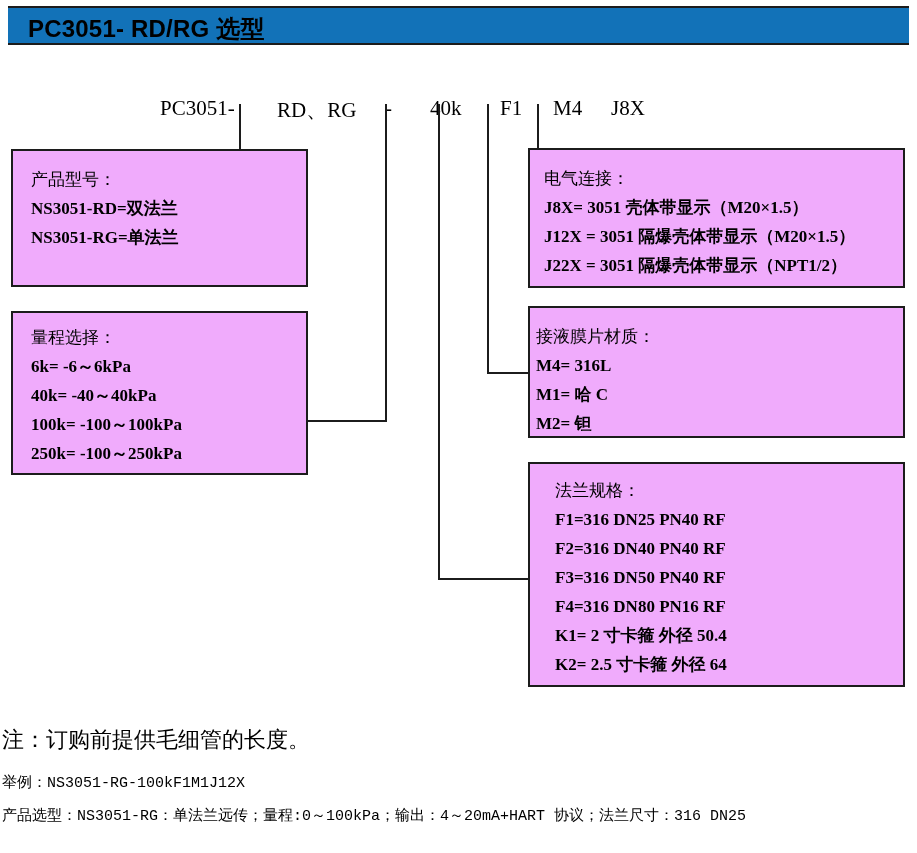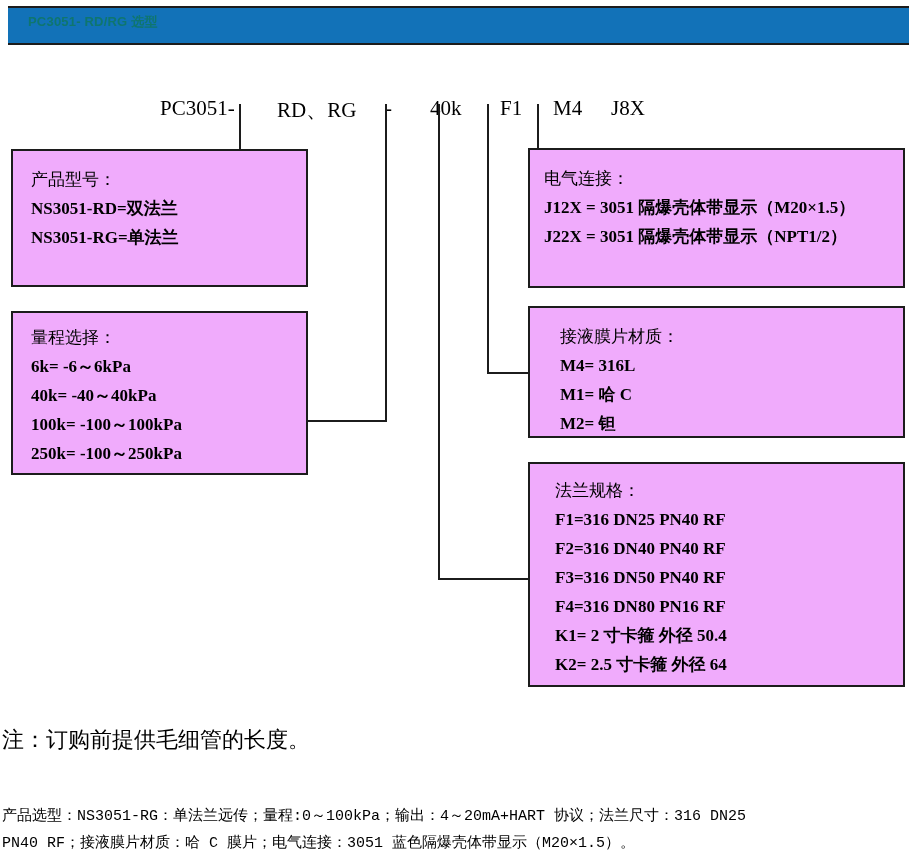--- a/index.html
+++ b/index.html
@@ -17,21 +17,21 @@
   .hdr-rule{position:absolute;left:8px;width:901px;height:2px;background:#1c1c1c;}
   .hdr-rule.top{top:6px;}
   .hdr-rule.bot{top:43px;}
   .hdr-bar{
     position:absolute;left:8px;top:8px;width:901px;height:35px;
     background:#1272b8;
   }
   .hdr-title{
     position:absolute;left:28px;top:13px;
     font-family:"Liberation Sans","DejaVu Sans",sans-serif;
-    font-weight:bold;font-size:13px;color:#0f766e;
+    font-weight:bold;font-size:24px;color:#000000;
     letter-spacing:.2px;white-space:nowrap;
   }
 
   
   .code-row{
     position:absolute;top:68px;left:0;width:917px;height:28px;
     font-family:"Liberation Serif","DejaVu Serif",serif;
     font-size:21px;white-space:nowrap;
   }
   .code-seg{position:absolute;top:0;margin-top:28px;}
@@ -113,27 +113,28 @@
       <div class="ln">6k= -6～6kPa</div>
       <div class="ln">40k= -40～40kPa</div>
       <div class="ln">100k= -100～100kPa</div>
       <div class="ln">250k= -100～250kPa</div>
     </div>
   </div>
 
   <div class="box" style="left:528px;top:148px;width:377px;height:140px;">
     <div class="box-inner" style="padding-left:14px;">
       <div class="ttl">电气连接：</div>
+      <div class="ln">J8X= 3051 壳体带显示（M20×1.5）</div>
       <div class="ln">J12X = 3051 隔爆壳体带显示（M20×1.5）</div>
       <div class="ln">J22X = 3051 隔爆壳体带显示（NPT1/2）</div>
     </div>
   </div>
 
   <div class="box" style="left:528px;top:306px;width:377px;height:132px;">
-    <div class="box-inner" style="padding-left:30px;border-radius:15px;">
+    <div class="box-inner" style="padding-left:6px;border-radius:15px;">
       <div class="ttl">接液膜片材质：</div>
       <div class="ln">M4= 316L</div>
       <div class="ln">M1= 哈 C</div>
       <div class="ln">M2= 钽</div>
     </div>
   </div>
 
   <div class="box" style="left:528px;top:462px;width:377px;height:225px;">
     <div class="box-inner" style="padding-left:14px;padding-top:12px;margin-left:11px;">
       <div class="ttl">法兰规格：</div>
@@ -141,18 +142,18 @@
       <div class="ln">F2=316 DN40 PN40 RF</div>
       <div class="ln">F3=316 DN50 PN40 RF</div>
       <div class="ln">F4=316 DN80 PN16 RF</div>
       <div class="ln">K1= 2 寸卡箍 外径 50.4</div>
       <div class="ln">K2= 2.5 寸卡箍 外径 64</div>
     </div>
   </div>
 
   <div class="note" style="top:725px;">注：订购前提供毛细管的长度。</div>
 
+  <div class="note-line" style="top:773px;">举例：NS3051-RG-100kF1M1J12X</div>
 
   <div class="note-line" style="top:806px;">产品选型：NS3051-RG：单法兰远传；量程:0～100kPa；输出：4～20mA+HART 协议；法兰尺寸：316 DN25</div>
 
-  <div class="note-line" style="top:833px;">PN40 RF；接液膜片材质：哈 C 膜片；电气连接：3051 蓝色隔爆壳体带显示（M20×1.5）。</div>
 
 </div>
 
 </body></html>

